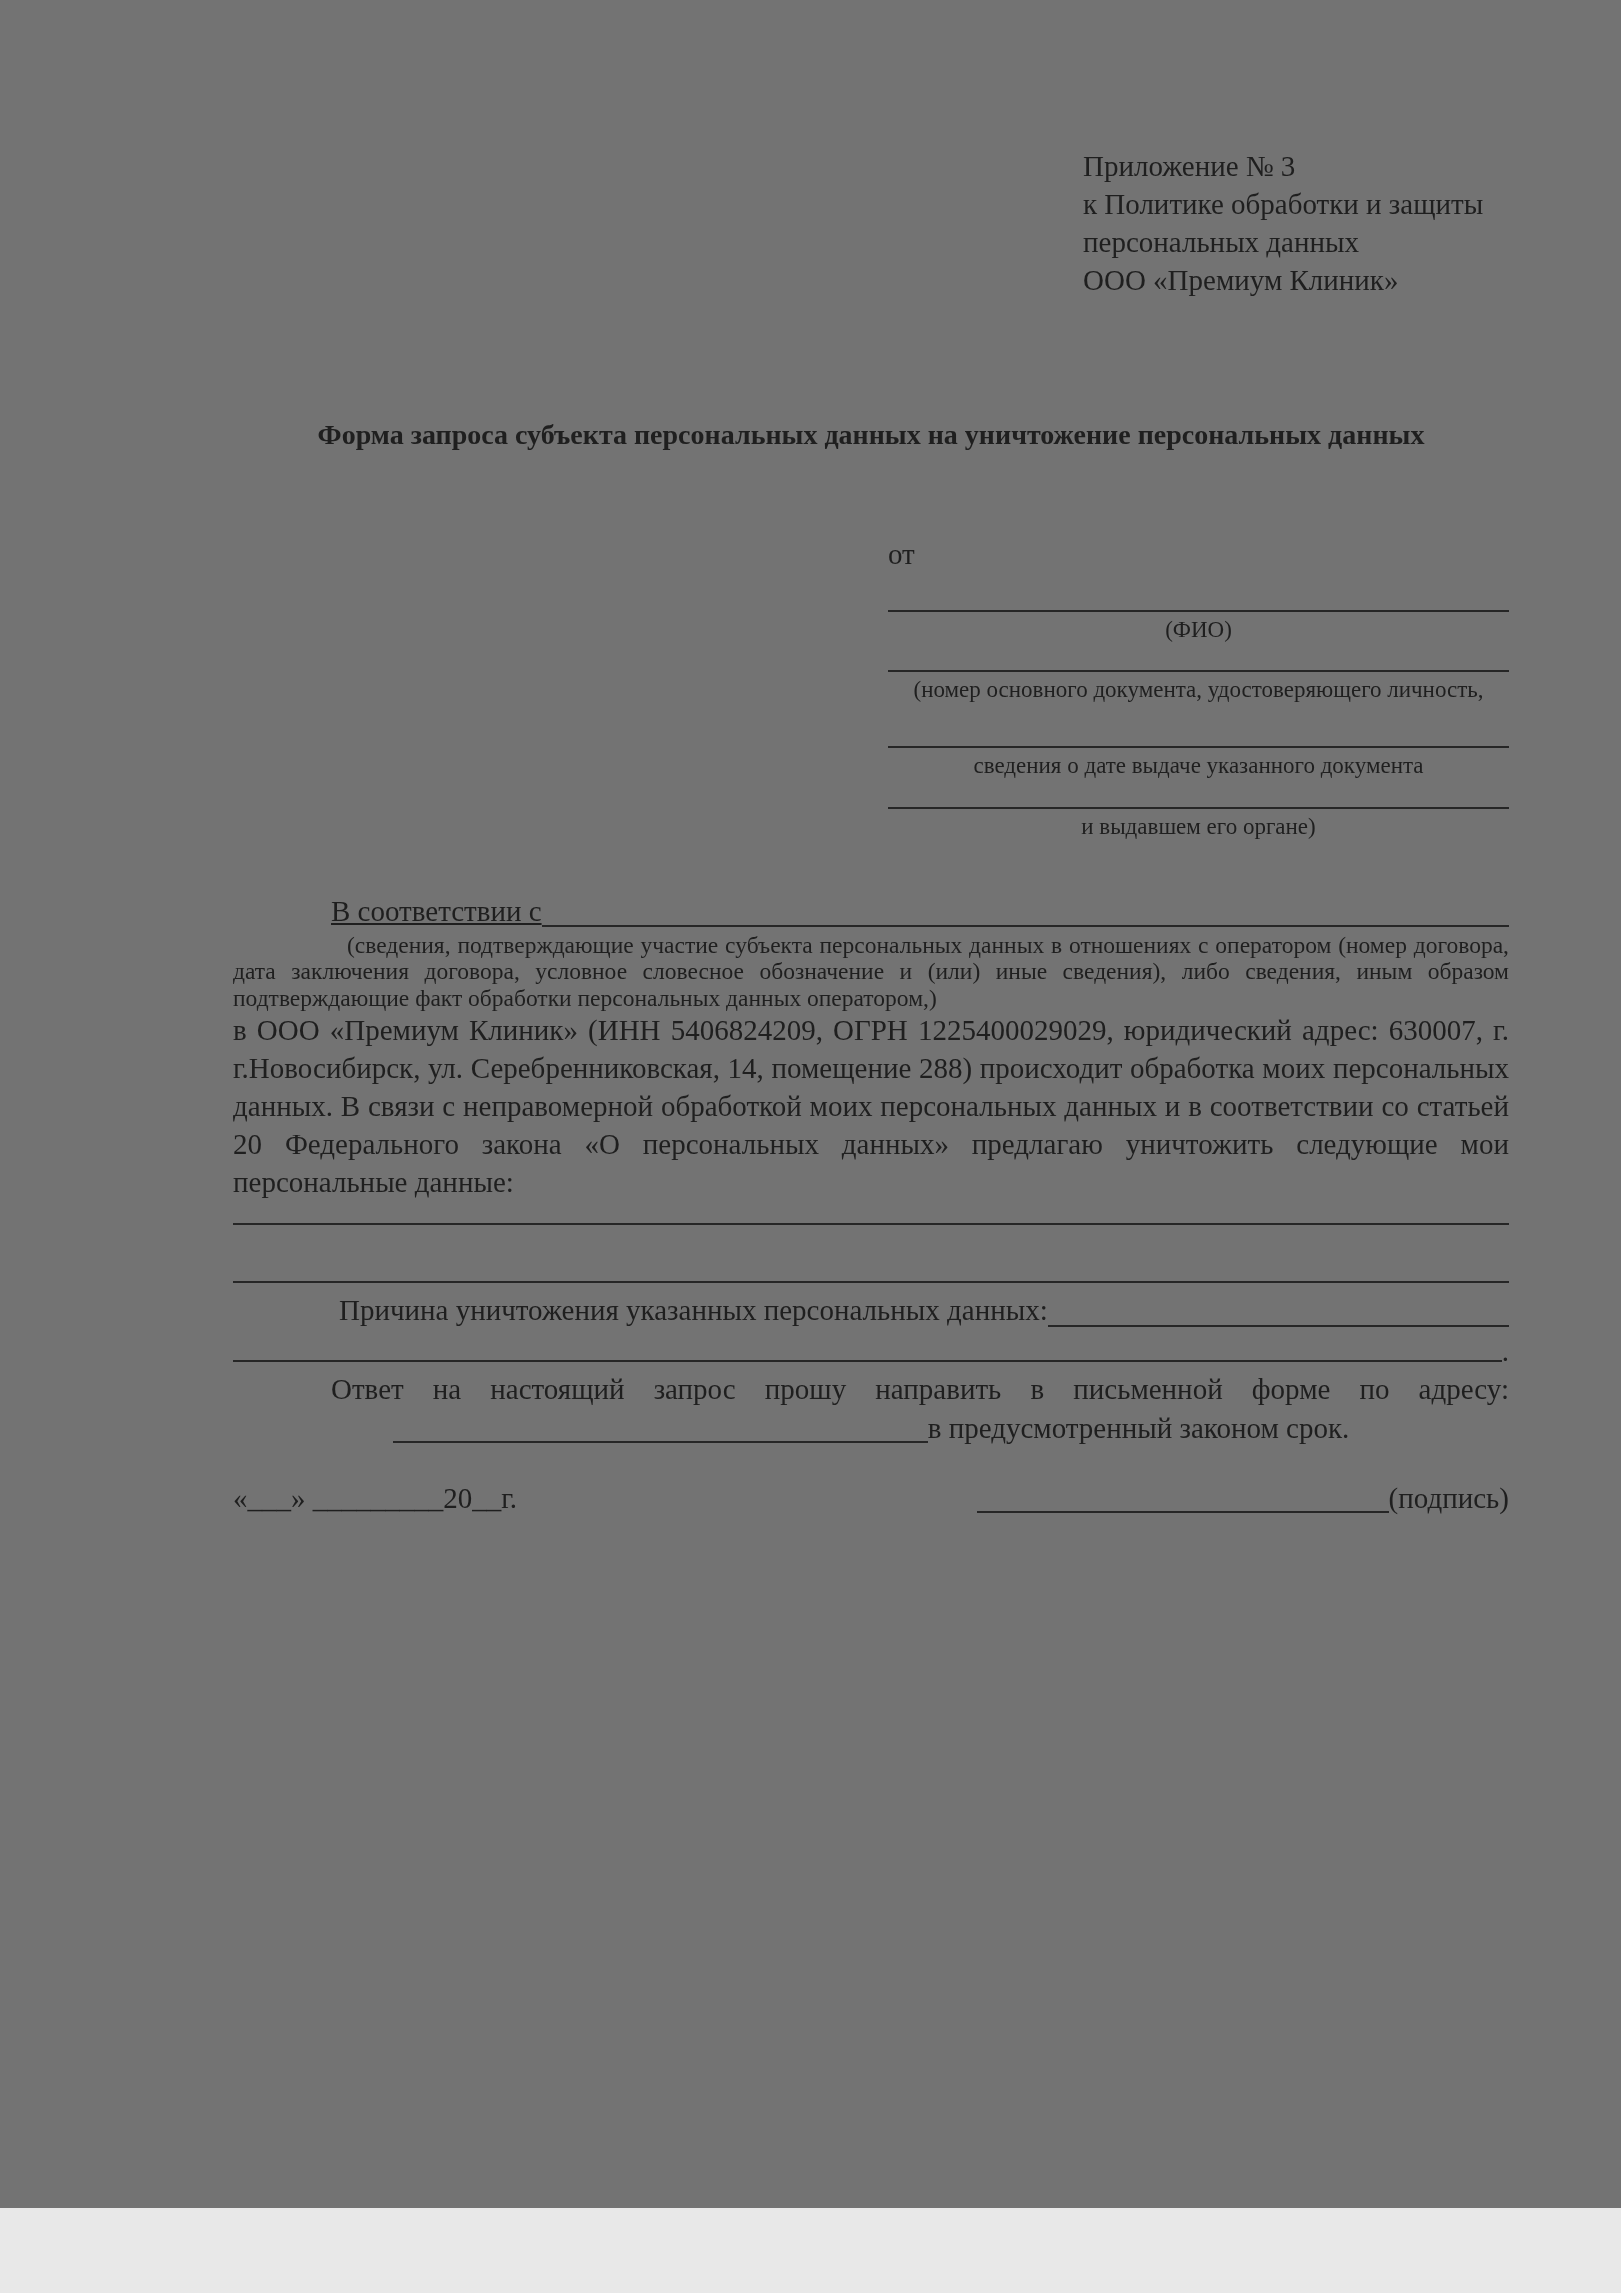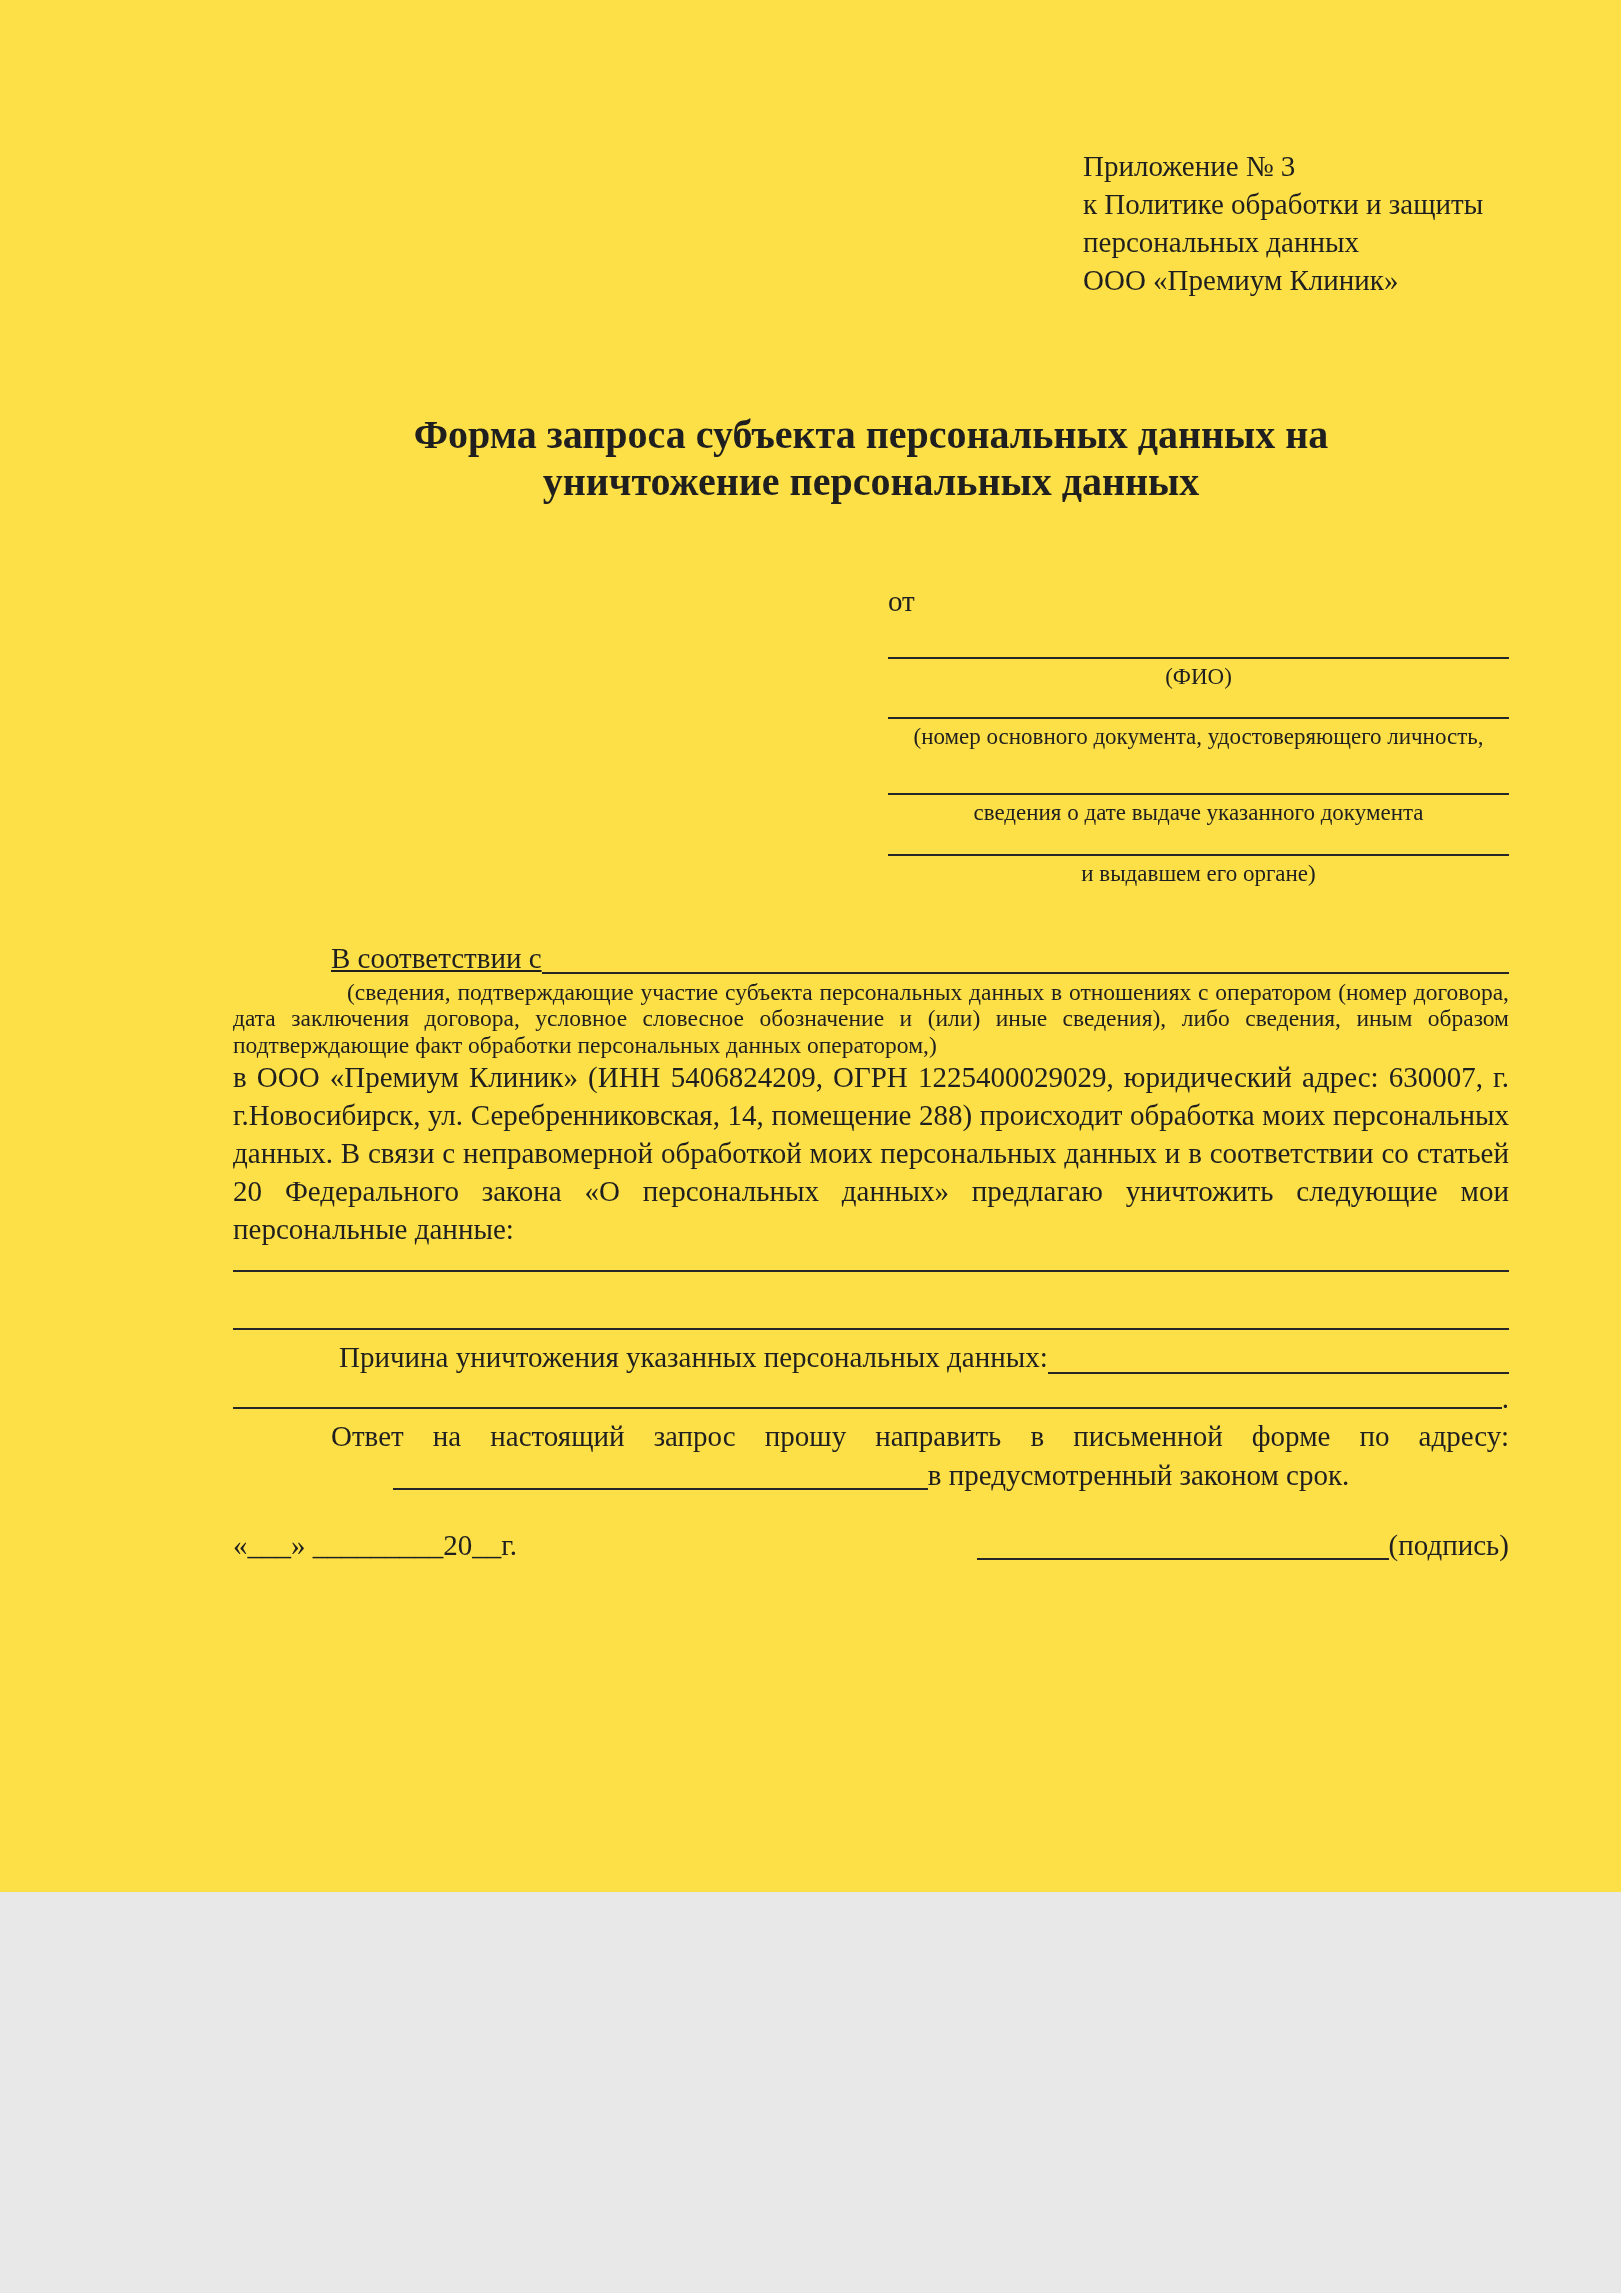--- a/index.html
+++ b/index.html
@@ -1,31 +1,31 @@
 <!DOCTYPE html>
 <html lang="ru"><head>
 <meta charset="utf-8">
 <style>
   html,body{margin:0;padding:0;background:#e8e8e8;}
   .page{
     position:relative;
-    width:1621px;height:1892px;
-    background:#fde047;
+    width:1621px;height:2208px;
+    background:#737373;
     font-family:"Liberation Serif","DejaVu Serif",serif;
     color:#1f1f1f;
     overflow:hidden;
     margin:0 auto;
   }
   .content{padding:147px 112px 0 233px;}
   
   .annex{margin-left:850px;font-size:29px;line-height:38px;white-space:nowrap;}
   
   .title{
     width:1157px;margin:112px auto 0;
-    font-size:40px;line-height:47px;font-weight:bold;text-align:center;
+    font-size:28px;line-height:47px;font-weight:bold;text-align:center;
   }
   
   .addressee{margin-top:76px;margin-left:655px;width:621px;font-size:29px;}
   .addressee .addr-line{line-height:41px;}
   .hline{border-bottom:2.9px solid #262626;height:0;}
   .caption{font-size:23px;line-height:25.5px;text-align:center;margin-top:4.9px;white-space:nowrap;}
   .addressee .hline.r1{margin-top:35px;}
   .addressee .hline.r2{margin-top:28px;}
   .addressee .hline.r3{margin-top:43px;}
   .addressee .hline.r4{margin-top:29px;}

